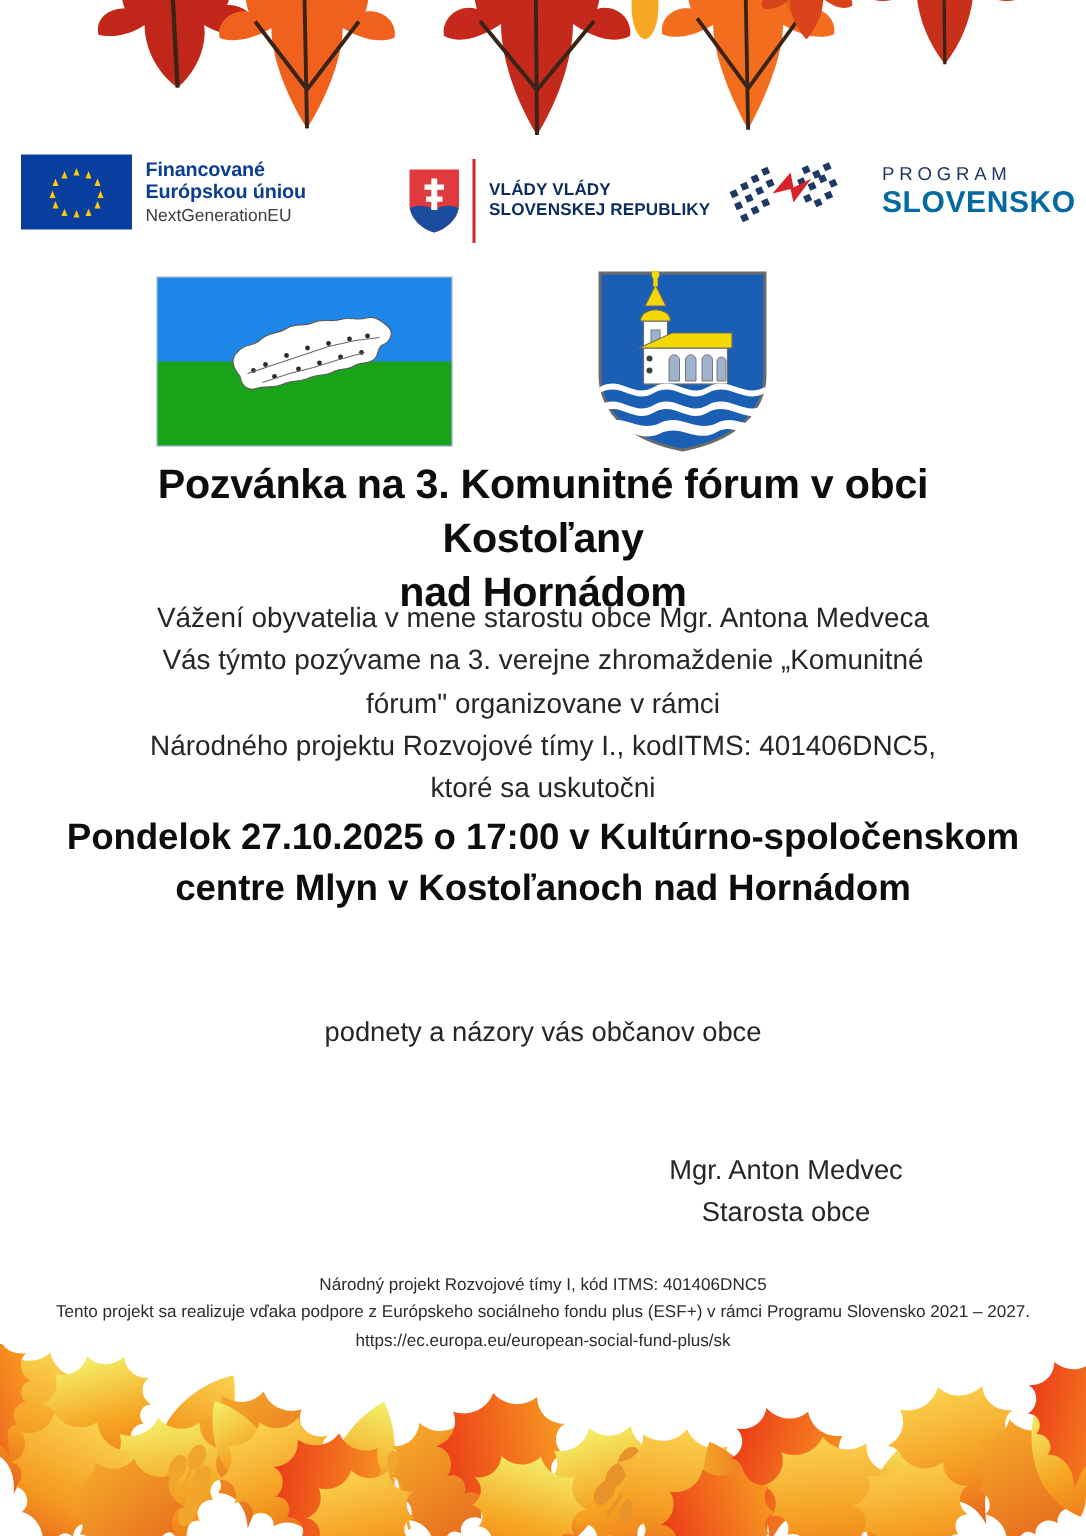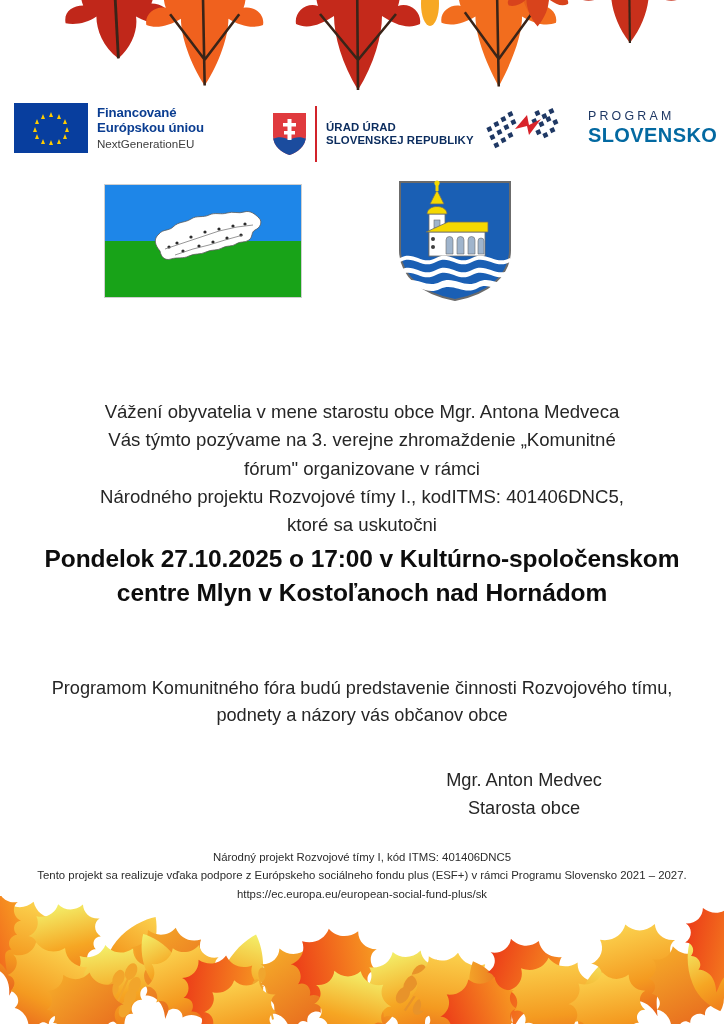--- a/index.html
+++ b/index.html
@@ -328,21 +328,21 @@
     <div class="logo-gov">
       <div class="sk-shield">
         <svg width="35" height="44" viewBox="0 0 35 44" xmlns="http://www.w3.org/2000/svg">
           <path d="M1 1 H34 V24 C34 34 25 41 17.5 43 C10 41 1 34 1 24 Z" fill="#E03A3E"></path>
           <path d="M1 27 C6 24 12 25 17.5 27.5 C23 25 29 24 34 27 V24 C34 34 25 41 17.5 43 C10 41 1 34 1 24 Z" fill="#1B4C9E"></path>
           <path d="M15.5 7 H19.5 V11 H24 V14.5 H19.5 V19 H23 V22.5 H19.5 V28 H15.5 V22.5 H12 V19 H15.5 V14.5 H11 V11 H15.5 Z" fill="#ffffff"></path>
         </svg>
       </div>
       <div class="gov-divider"></div>
       <div class="gov-text">
-        <div>ÚRAD ÚRAD</div>
+        <div>VLÁDY VLÁDY</div>
         <div>SLOVENSKEJ REPUBLIKY</div>
       </div>
     </div>
 
     <div class="logo-program">
       <div class="prog-mark">
         <svg width="78" height="46" viewBox="0 0 78 46" xmlns="http://www.w3.org/2000/svg">
           <g fill="#1F3864">
             <rect x="2" y="22" width="4.6" height="4.6" transform="rotate(-24 4 24)"></rect>
             <rect x="9" y="17" width="4.6" height="4.6" transform="rotate(-24 11 19)"></rect>
@@ -425,36 +425,39 @@
         <circle cx="37" cy="61" r="2" fill="#3f3f3f"></circle>
         <circle cx="37" cy="69" r="2" fill="#3f3f3f"></circle>
 
         <path d="M4 80 C18 72 26 88 40 80 C54 72 62 88 76 80 C90 72 100 88 114 80 L114 84 C100 92 90 76 76 84 C62 92 54 76 40 84 C26 92 18 76 4 84 Z" fill="#ffffff"></path>
         <path d="M4 92 C18 84 26 100 40 92 C54 84 62 100 76 92 C90 84 100 100 114 92 L114 97 C100 105 90 89 76 97 C62 105 54 89 40 97 C26 105 18 89 4 97 Z" fill="#ffffff"></path>
         <path d="M8 104 C20 97 30 111 44 104 C58 97 68 111 82 104 C94 98 102 108 112 104 L110 110 C100 114 92 104 82 110 C68 118 58 104 44 111 C30 118 20 104 10 110 Z" fill="#ffffff"></path>
       </svg>
     </div>
   </div>
 
+  <div class="title">
+    <div>Pozvánka na 3. Komunitné fórum v obci Kostoľany</div>
+    <div>nad Hornádom</div>
+  </div>
 
   <div class="body-para">
     <div>Vážení obyvatelia v mene starostu obce Mgr. Antona Medveca</div>
     <div>Vás týmto pozývame na 3. verejne zhromaždenie „Komunitné</div>
     <div>fórum" organizovane v rámci</div>
     <div>Národného projektu Rozvojové tímy I., kodITMS: 401406DNC5,</div>
     <div>ktoré sa uskutočni</div>
   </div>
 
   <div class="event-line">
     <div>Pondelok 27.10.2025  o 17:00 v Kultúrno-spoločenskom</div>
     <div>centre Mlyn v Kostoľanoch nad Hornádom</div>
   </div>
 
   <div class="program-para">
-    <div>Programom Komunitného fóra budú predstavenie činnosti Rozvojového tímu,</div>
     <div>podnety a názory vás občanov obce</div>
   </div>
 
   <div class="signature">
     <div>Mgr. Anton Medvec</div>
     <div>Starosta obce</div>
   </div>
 
   <div class="footer-note">
     <div>Národný projekt Rozvojové tímy I, kód ITMS: 401406DNC5</div>

